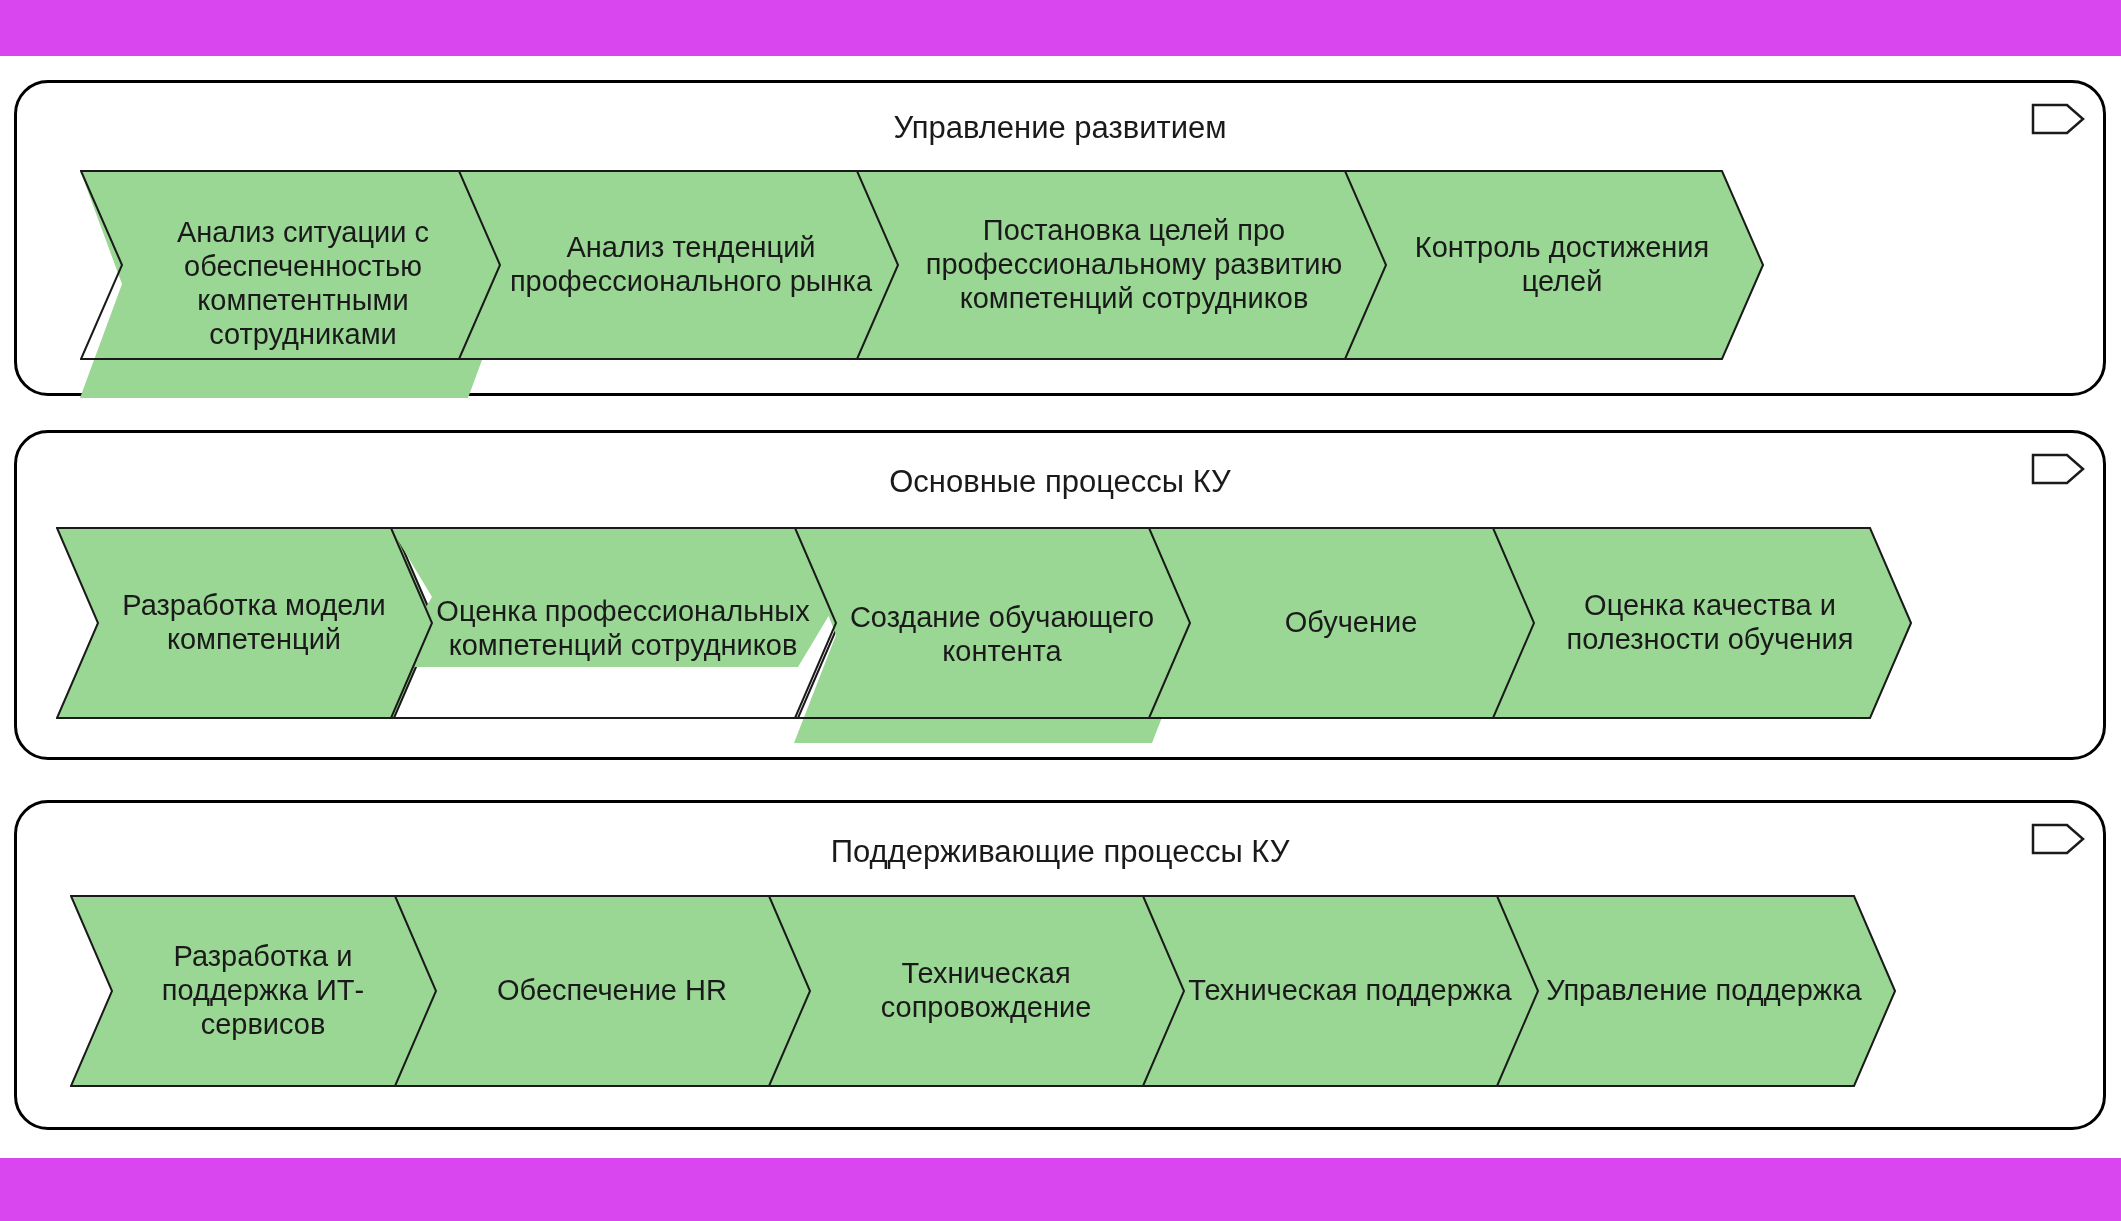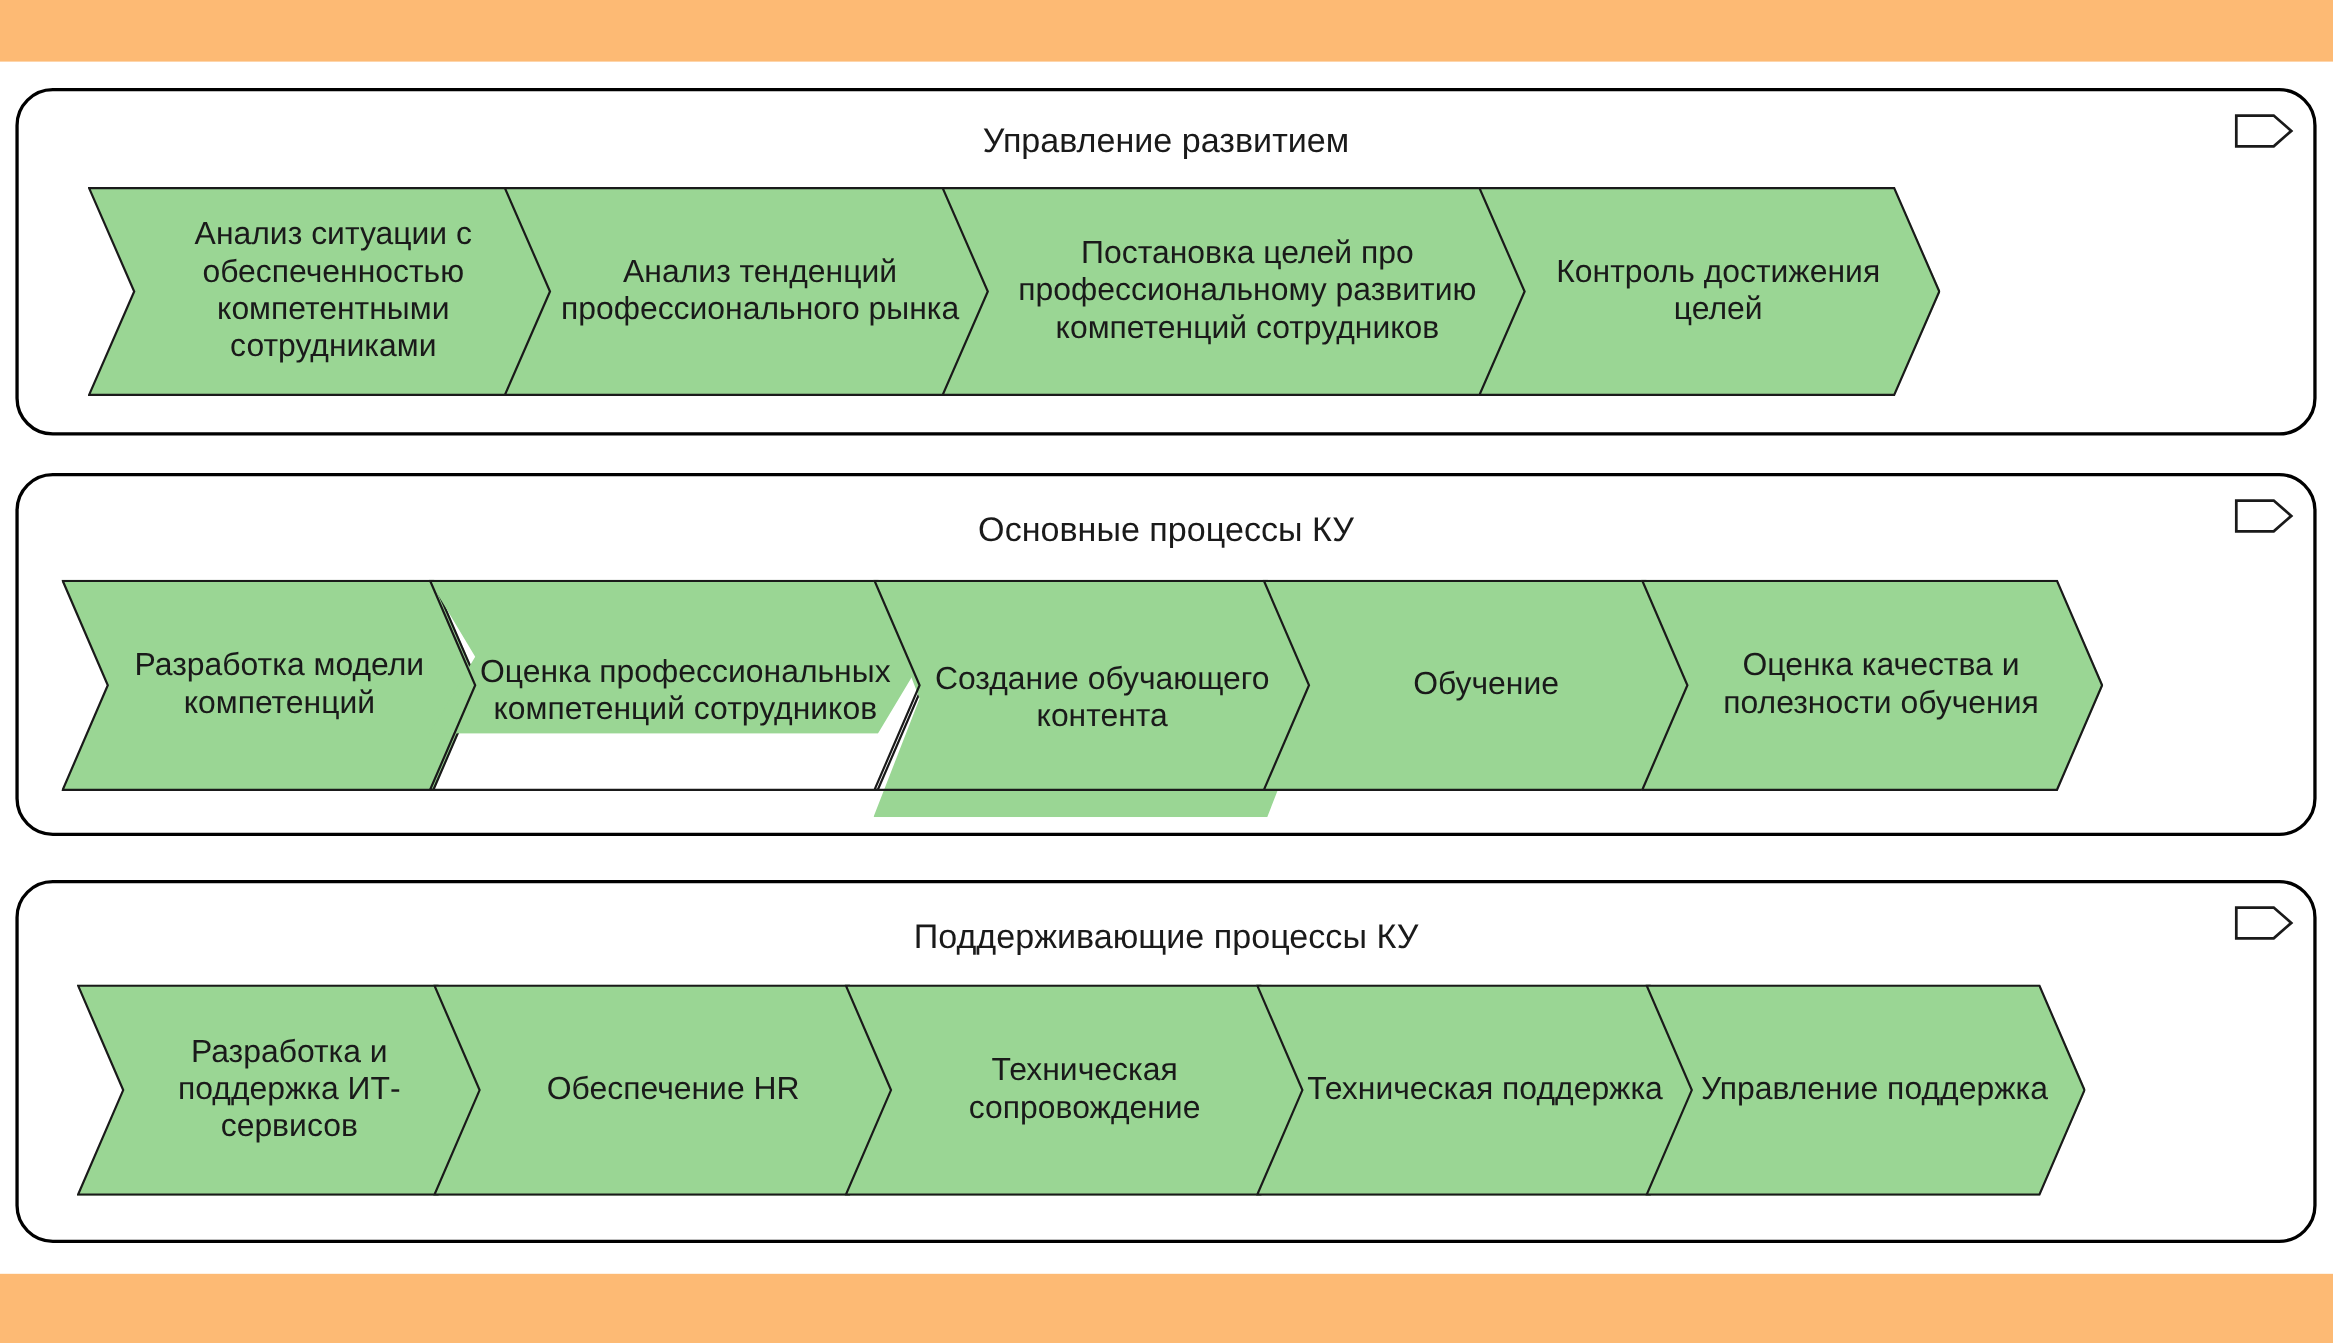--- a/index.html
+++ b/index.html
@@ -12,21 +12,21 @@
     height: 1221px;
     font-family: "Liberation Sans", sans-serif;
     overflow: hidden;
   }
   #canvas {
     position: absolute;
     left: 0;
     top: 0;
     width: 2121px;
     height: 1221px;
-    background: #fdba74;
+    background: #d946ef;
   }
   .white-band {
     position: absolute;
     left: 0;
     width: 2121px;
     background: #ffffff;
   }
   #band-main {
     top: 56px;
     height: 1102px;
@@ -99,21 +99,21 @@
   <div class="lane" id="lane-1" style="left:14px; top:80px; width:2092px; height:316px;">
     <div class="lane-title" style="top:28px;">Управление развитием</div>
     <svg class="lane-corner-icon" viewBox="0 0 54 44">
       <path d="M2 8 H36 L52 22 L36 36 H2 Z" fill="#ffffff" stroke="#1a1a1a" stroke-width="2.5"></path>
     </svg>
   </div>
 
   <div class="chev-row" style="left:80px; top:170px; width:1970px; height:190px;">
 
     <div class="chev-wrap" style="width:430px; height:190px; margin-right:-52px;">
-      <div class="chev" style="width:430px; height:190px;">
+      <div class="chev" style="width:430px; height:228px;">
         <span class="chev-label">Анализ ситуации с обеспеченностью компетентными сотрудниками</span>
       </div>
       <svg class="chev-outline" width="430" height="190" viewBox="0 0 430 190">
         <path d="M1 1 H388 L429 95 L388 189 H1 L42 95 Z" fill="none" stroke="#1a1a1a" stroke-width="2"></path>
       </svg>
     </div>
 
     <div class="chev-wrap" style="width:450px; height:190px; margin-right:-52px;">
       <div class="chev" style="width:450px; height:190px;">
         <span class="chev-label">Анализ тенденций профессионального рынка</span>

